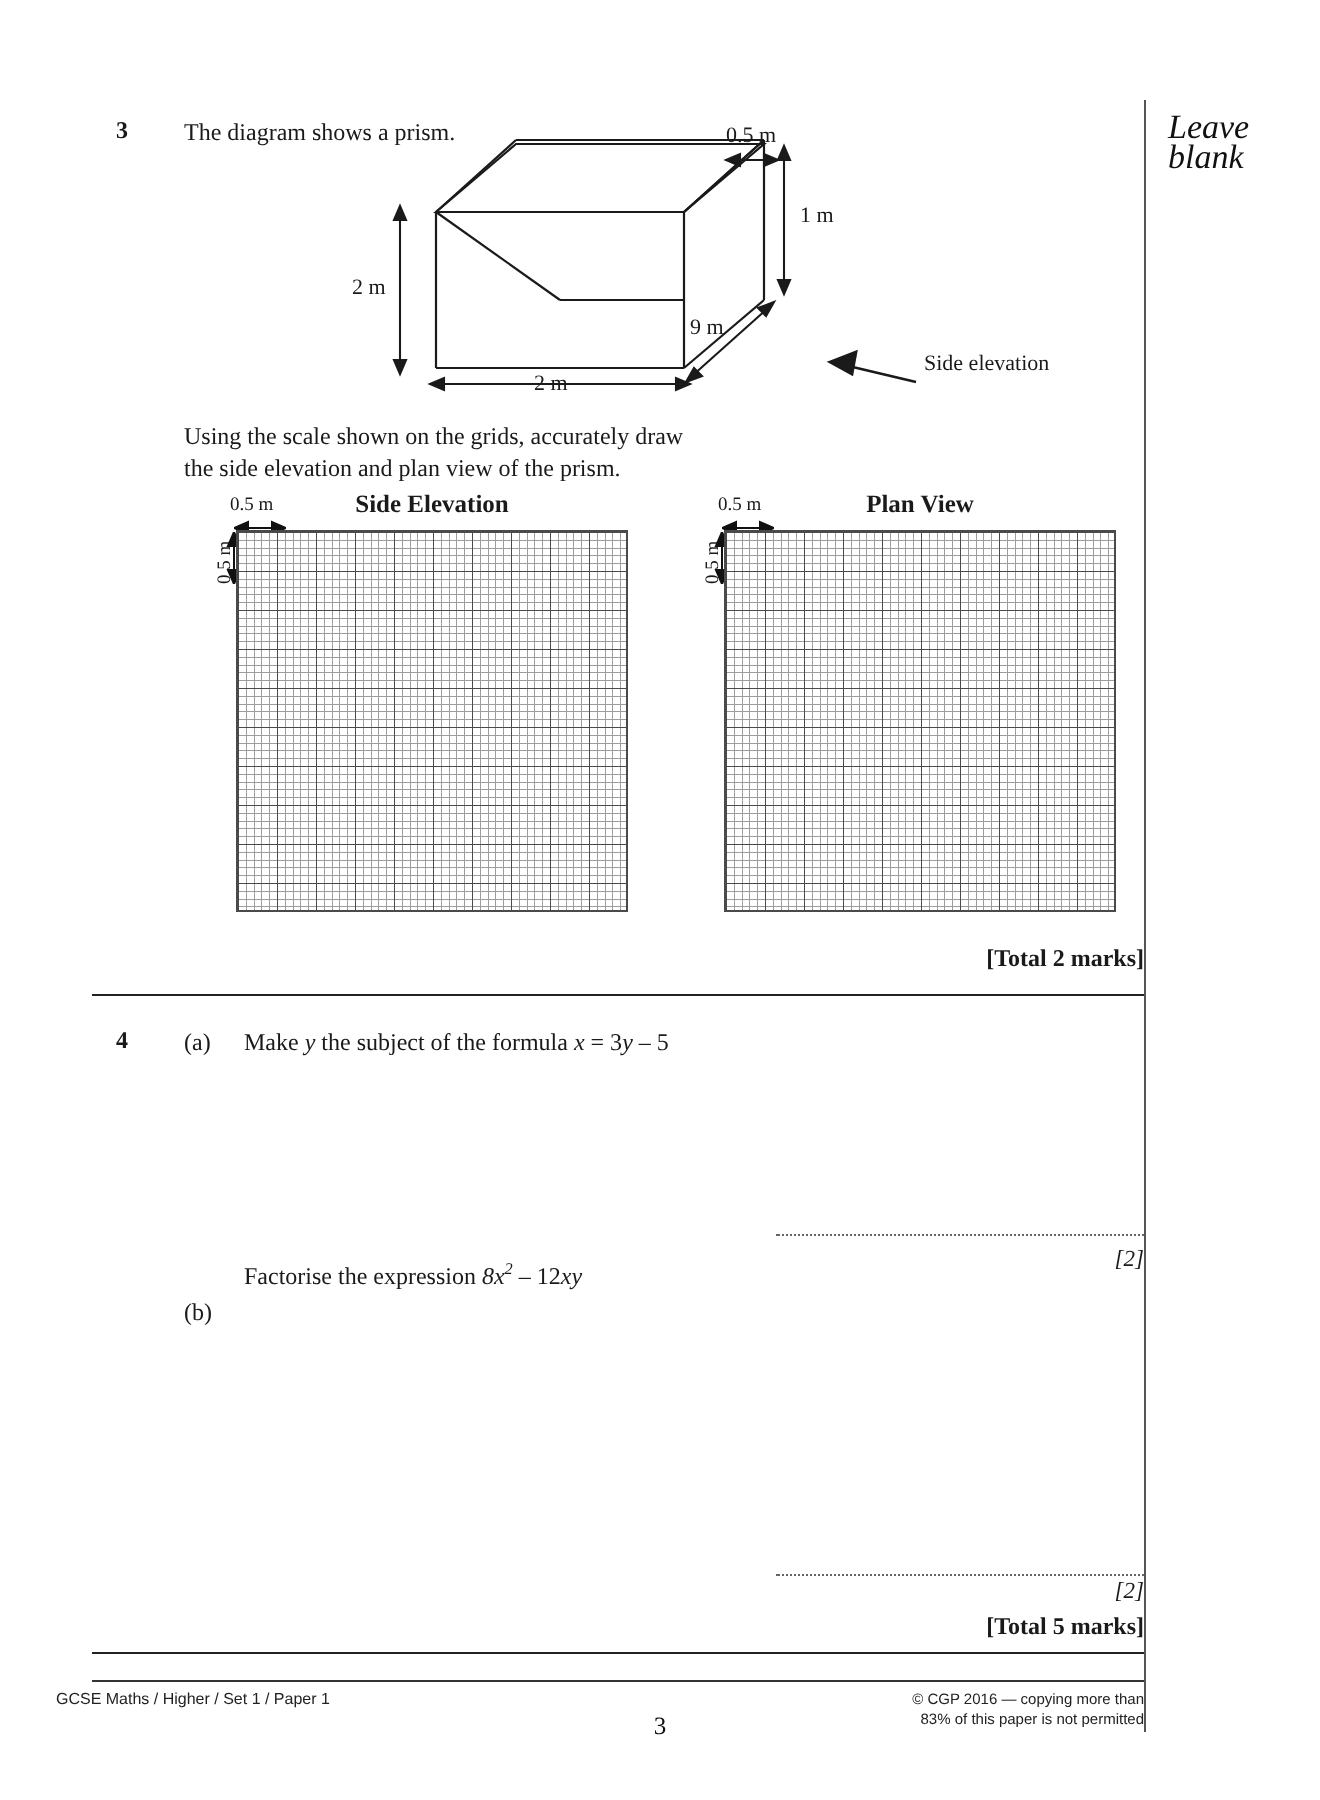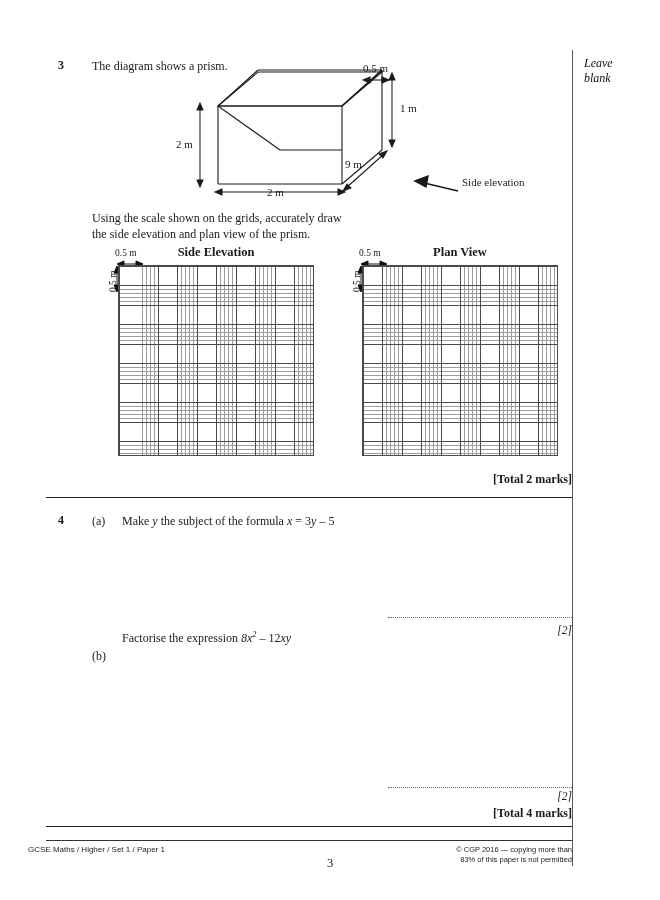--- a/index.html
+++ b/index.html
@@ -13,21 +13,21 @@
   }
   .page{position:absolute;inset:0;}
 
   
   .leave-rule{
     position:absolute;left:572px;top:50px;width:1px;height:816px;
     background:#555;
   }
   .leave-blank{
     position:absolute;left:584px;top:56px;
-    font-style:italic;font-size:12px;line-height:15px;
+    font-style:italic;font-size:17px;line-height:15px;
     color:#111;
   }
 
   
   .qnum{
     position:absolute;font-weight:bold;font-size:12px;
   }
   .qtext{
     position:absolute;font-size:12px;line-height:16px;
   }
@@ -251,21 +251,21 @@
   <div class="dots" style="left:388px;top:605px;width:184px;"></div>
   <div class="markssmall" style="left:472px;top:624px;width:100px;">[2]</div>
 
   <div class="qtext" style="left:92px;top:648px;">(b)</div>
   <div class="qtext" style="left:122px;top:627px;white-space:nowrap;">
     <span>Factorise the expression </span><span class="ital">8x</span><sup class="ital">2</sup><span> – 12</span><span class="ital">xy</span>
   </div>
 
   <div class="dots" style="left:388px;top:775px;width:184px;"></div>
   <div class="markssmall" style="left:472px;top:790px;width:100px;">[2]</div>
-  <div class="marks" style="left:372px;top:806px;width:200px;">[Total 4 marks]</div>
+  <div class="marks" style="left:372px;top:806px;width:200px;">[Total 5 marks]</div>
 
   <div class="hr thick" style="top:826px;"></div>
 
   <div class="footer-line"></div>
   <div class="footer-left">GCSE Maths / Higher / Set 1 / Paper 1</div>
   <div class="footer-right">
     <div>© CGP 2016 — copying more than</div>
     <div>83% of this paper is not permitted</div>
   </div>
   <div class="pageno">3</div>

